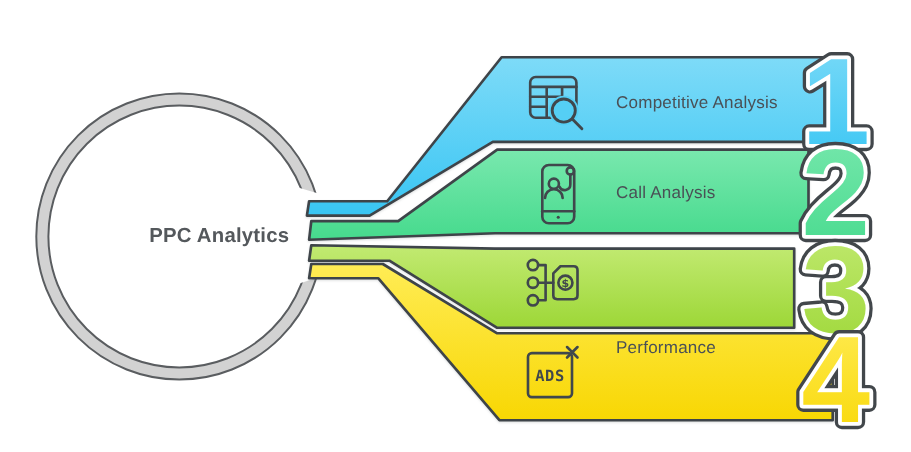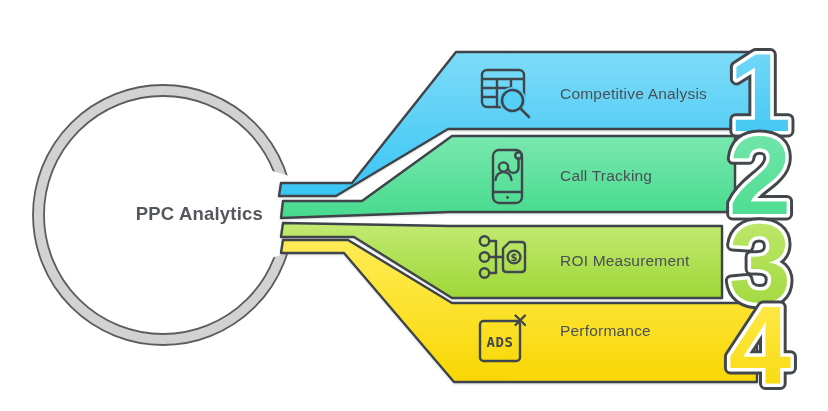--- a/index.html
+++ b/index.html
@@ -125,19 +125,18 @@
     <svg width="62" height="60" viewBox="0 0 62 60">
       <g fill="none" stroke="#40474c" stroke-width="2.4" stroke-linecap="round" stroke-linejoin="round">
         <rect x="6" y="11" width="40" height="40" rx="3.5"></rect>
         <path d="M41.5,5.5 L51,15 M51,5.5 L41.5,15"></path>
       </g>
       <text x="26" y="36.5" text-anchor="middle" font-family="DejaVu Sans Mono, monospace" font-size="14" font-weight="bold" fill="#40474c" letter-spacing="0.5">ADS</text>
     </svg>
   </div>
 
   <div class="band-label" style="top:83px;">Competitive Analysis</div>
-  <div class="band-label" style="top:165px;">Call Tracking</div>
-  <div class="band-label" style="top:250px;">ROI Measurement</div>
-  <div class="band-label" style="top:320px;">
+  <div class="band-label" style="top:165px;">Call Analysis</div>
+  <div class="band-label" style="top:306px;">
     <span style="display:block">Performance</span>
   </div>
 
 </div>
 
 </body></html>

